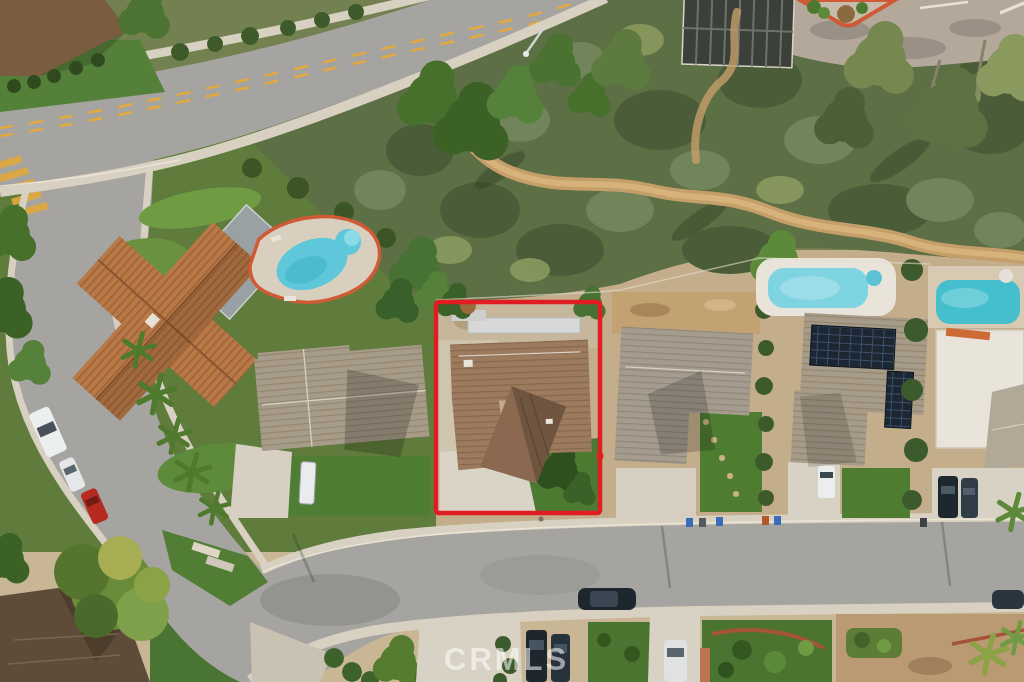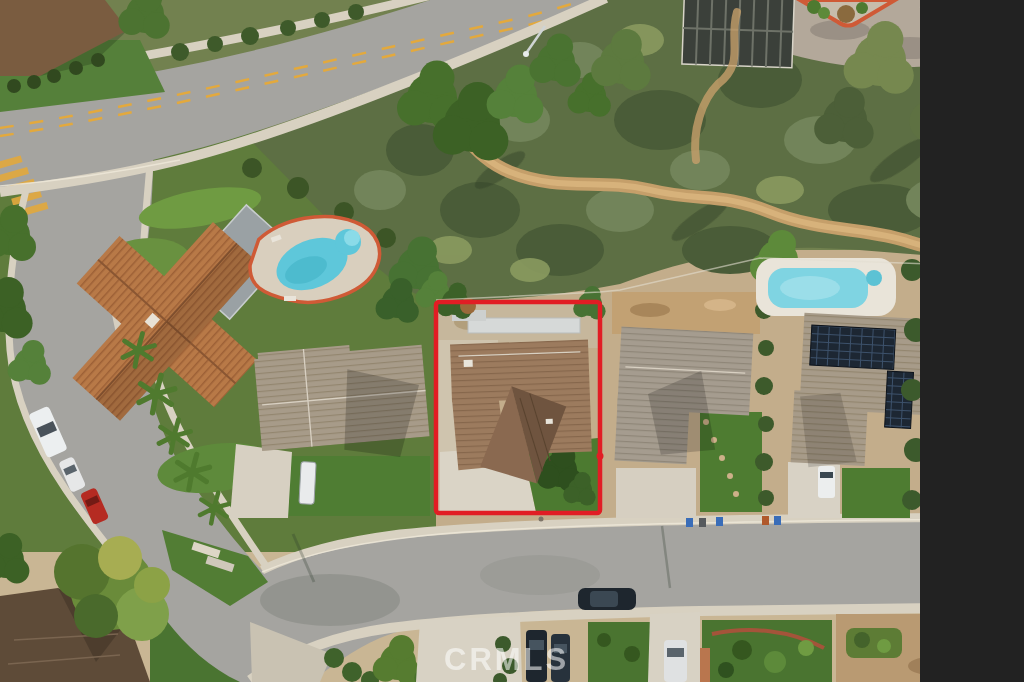--- a/index.html
+++ b/index.html
@@ -1,16 +1,16 @@
 <!DOCTYPE html>
 <html><head>
 <meta charset="utf-8">
 <style>
   html,body{margin:0;padding:0;background:#222;}
-  .stage{position:relative;width:920px;height:682px;overflow:hidden;
+  .stage{position:relative;width:1024px;height:682px;overflow:hidden;
          font-family:"Liberation Sans",sans-serif;background:#7b8a58;}
   .stage svg{position:absolute;inset:0;display:block;}
   .watermark{position:absolute;left:444px;top:642px;font-size:31px;font-weight:600;
              letter-spacing:3px;color:rgba(255,255,255,0.55);user-select:none;}
 </style>
 </head>
 <body>
 
 <div class="stage">
 <svg width="1024" height="682" viewBox="0 0 1024 682" xmlns="http://www.w3.org/2000/svg">

